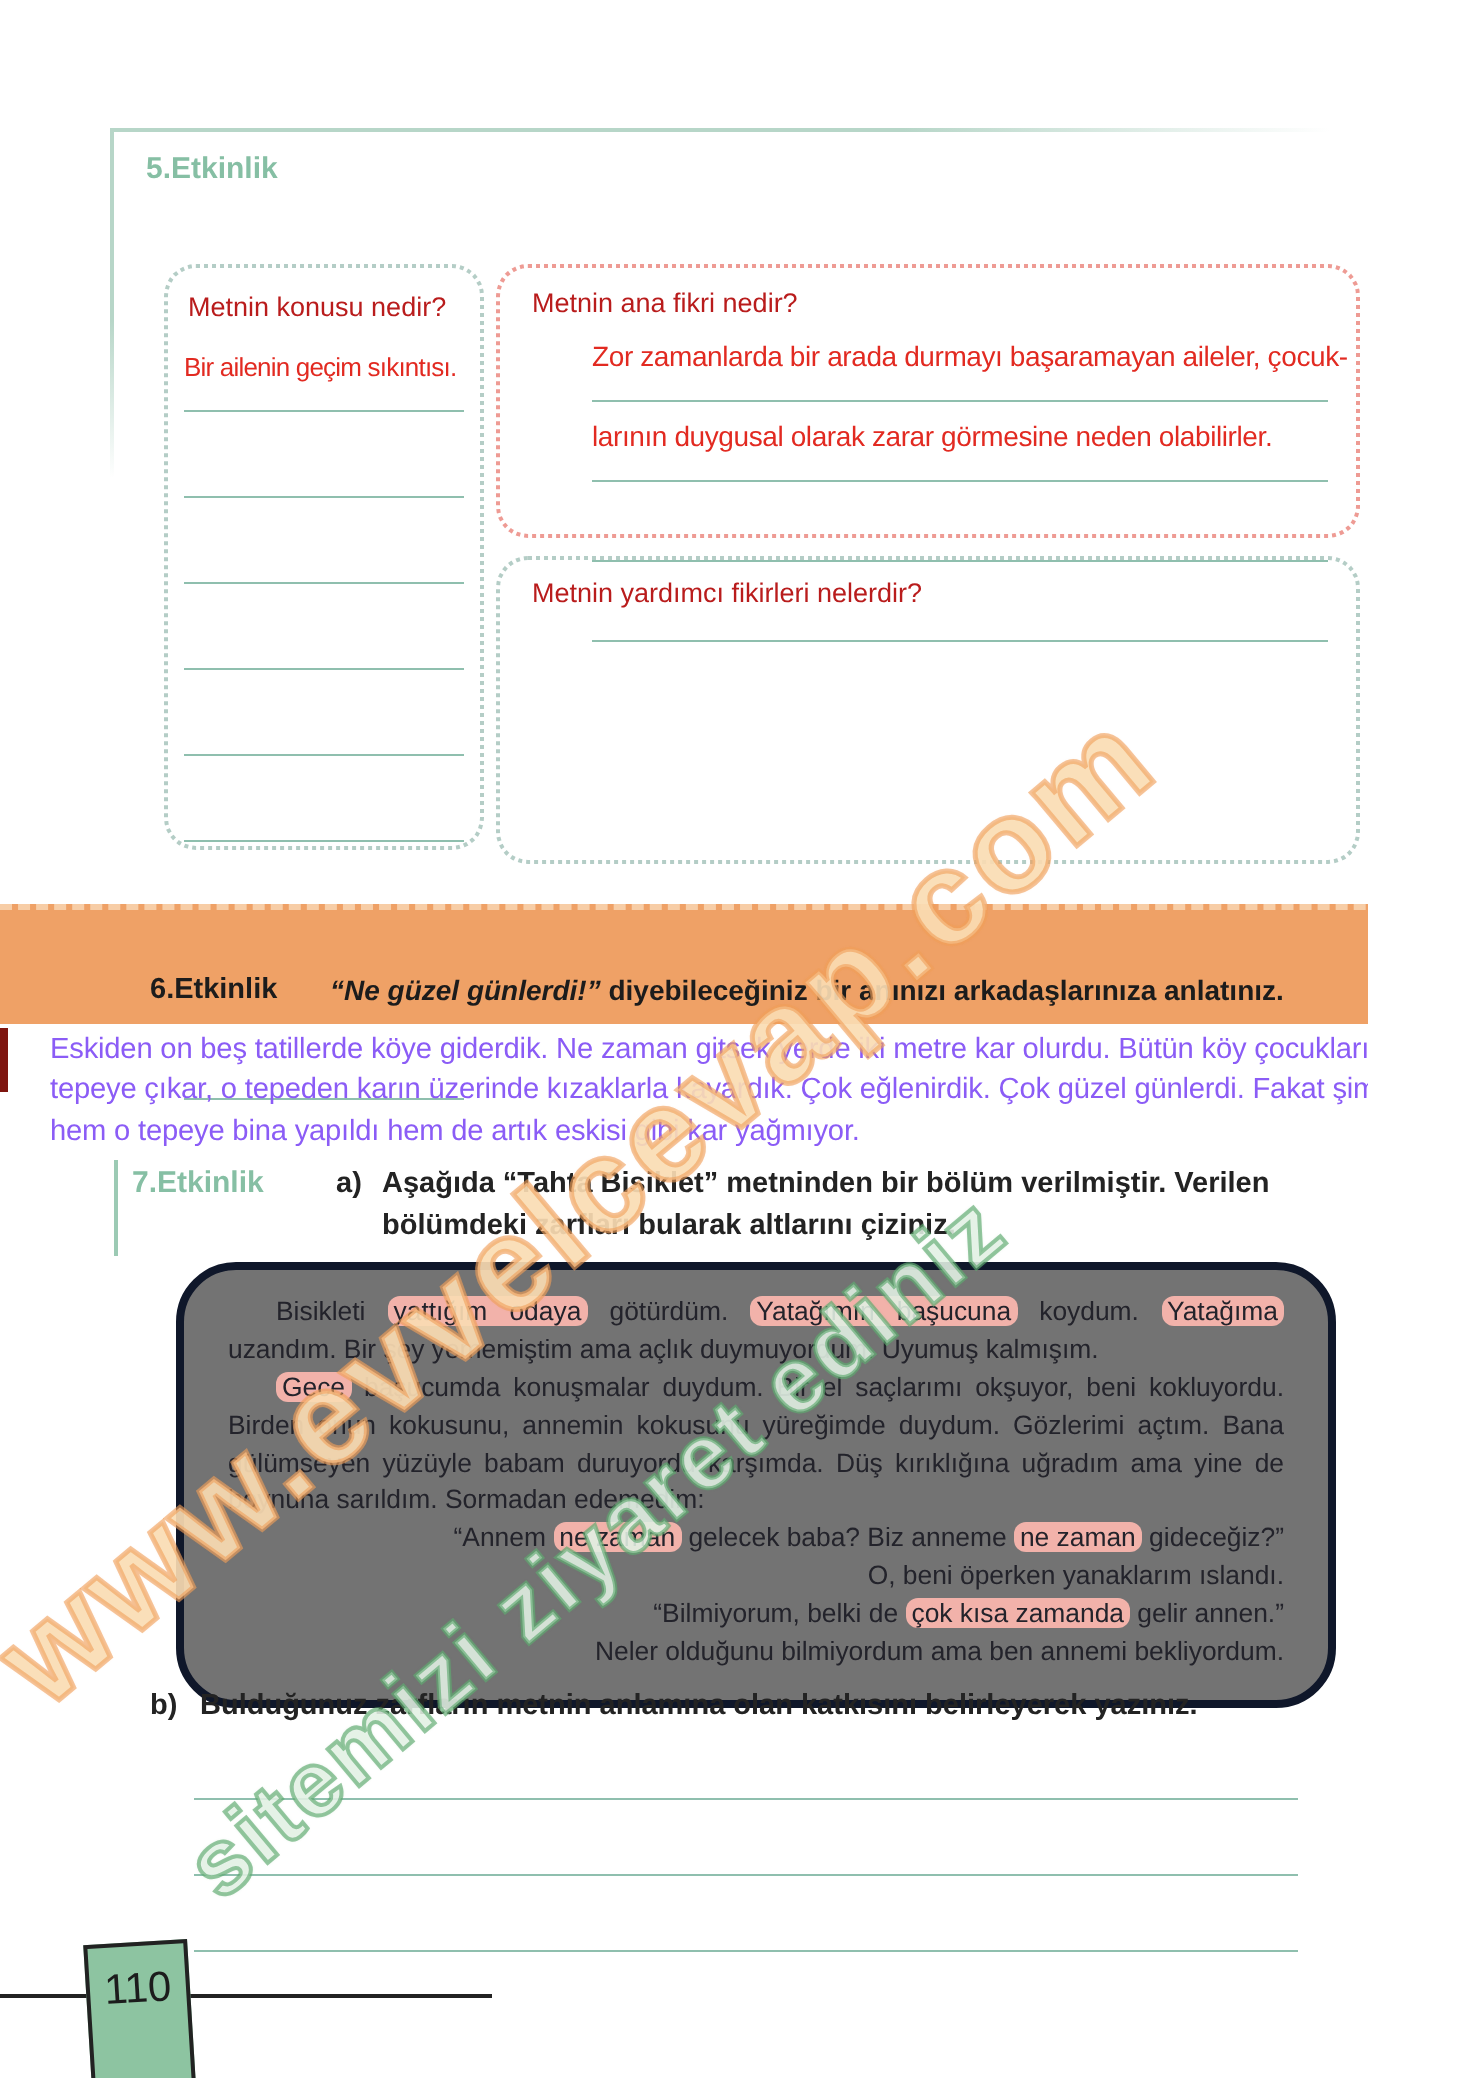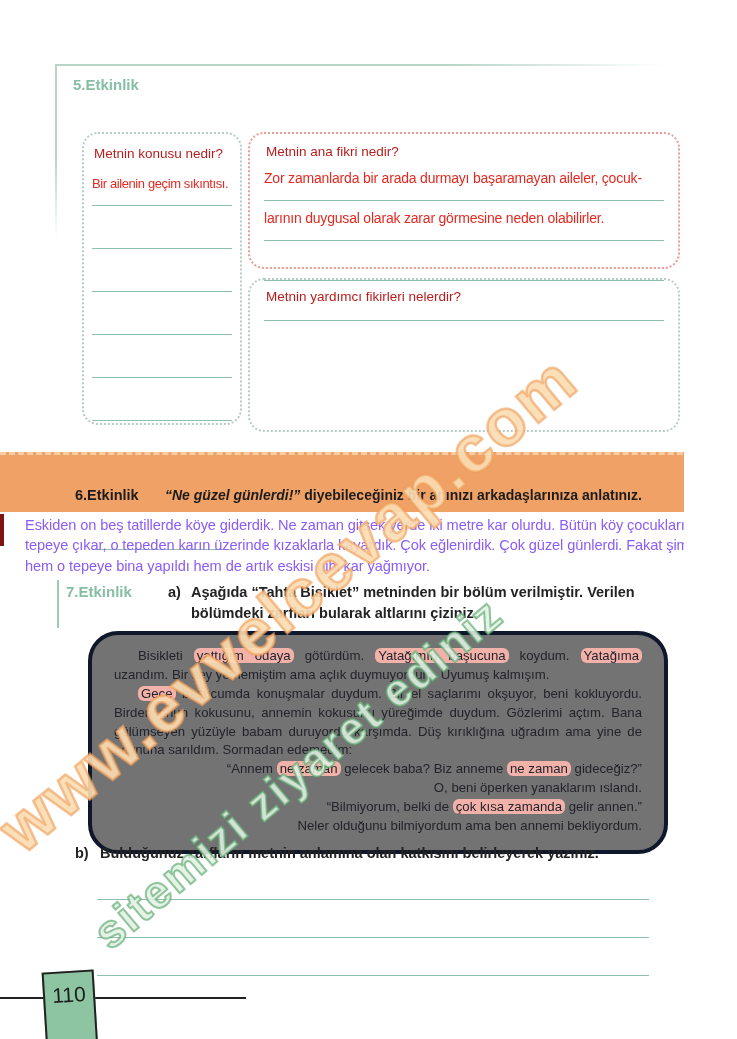--- a/index.html
+++ b/index.html
@@ -20,21 +20,21 @@
 
   .box { position:absolute; border-radius:16px; box-sizing:border-box; }
   .box-title { font-size:13.5px; color:#b91c1c; margin:0 0 2px 2px; }
 
   #topic-box { left:82px; top:132px; width:160px; height:293px;
     border:2px dotted #b4cdc6; padding:12px 8px 0; }
   #topic-box .rule-line { height:28px; font-size:13px; letter-spacing:-0.4px; }
 
   #main-idea-box { left:248px; top:132px; width:432px; height:137px;
     border:2px dotted #ee9b94; padding:10px 14px 0; }
-  #main-idea-box .rule-line { height:25px; font-size:14px; letter-spacing:-0.2px; }
+  #main-idea-box .rule-line { height:25px; font-size:14px; letter-spacing:-0.2px;margin-left:32px; }
 
   #supporting-box { left:248px; top:278px; width:432px; height:154px;
     border:2px dotted #b4cdc6; padding:9px 14px 0; }
   #supporting-box .rule-line { height:24px; font-size:13.5px; letter-spacing:-0.2px; }
 
   .rule-line { border-bottom:1.6px solid #8fbfae; white-space:nowrap; overflow:visible;
     display:flex; align-items:flex-end; padding-bottom:14px; }
   .rule-line.filled { color:#e22a21; }
 
   

